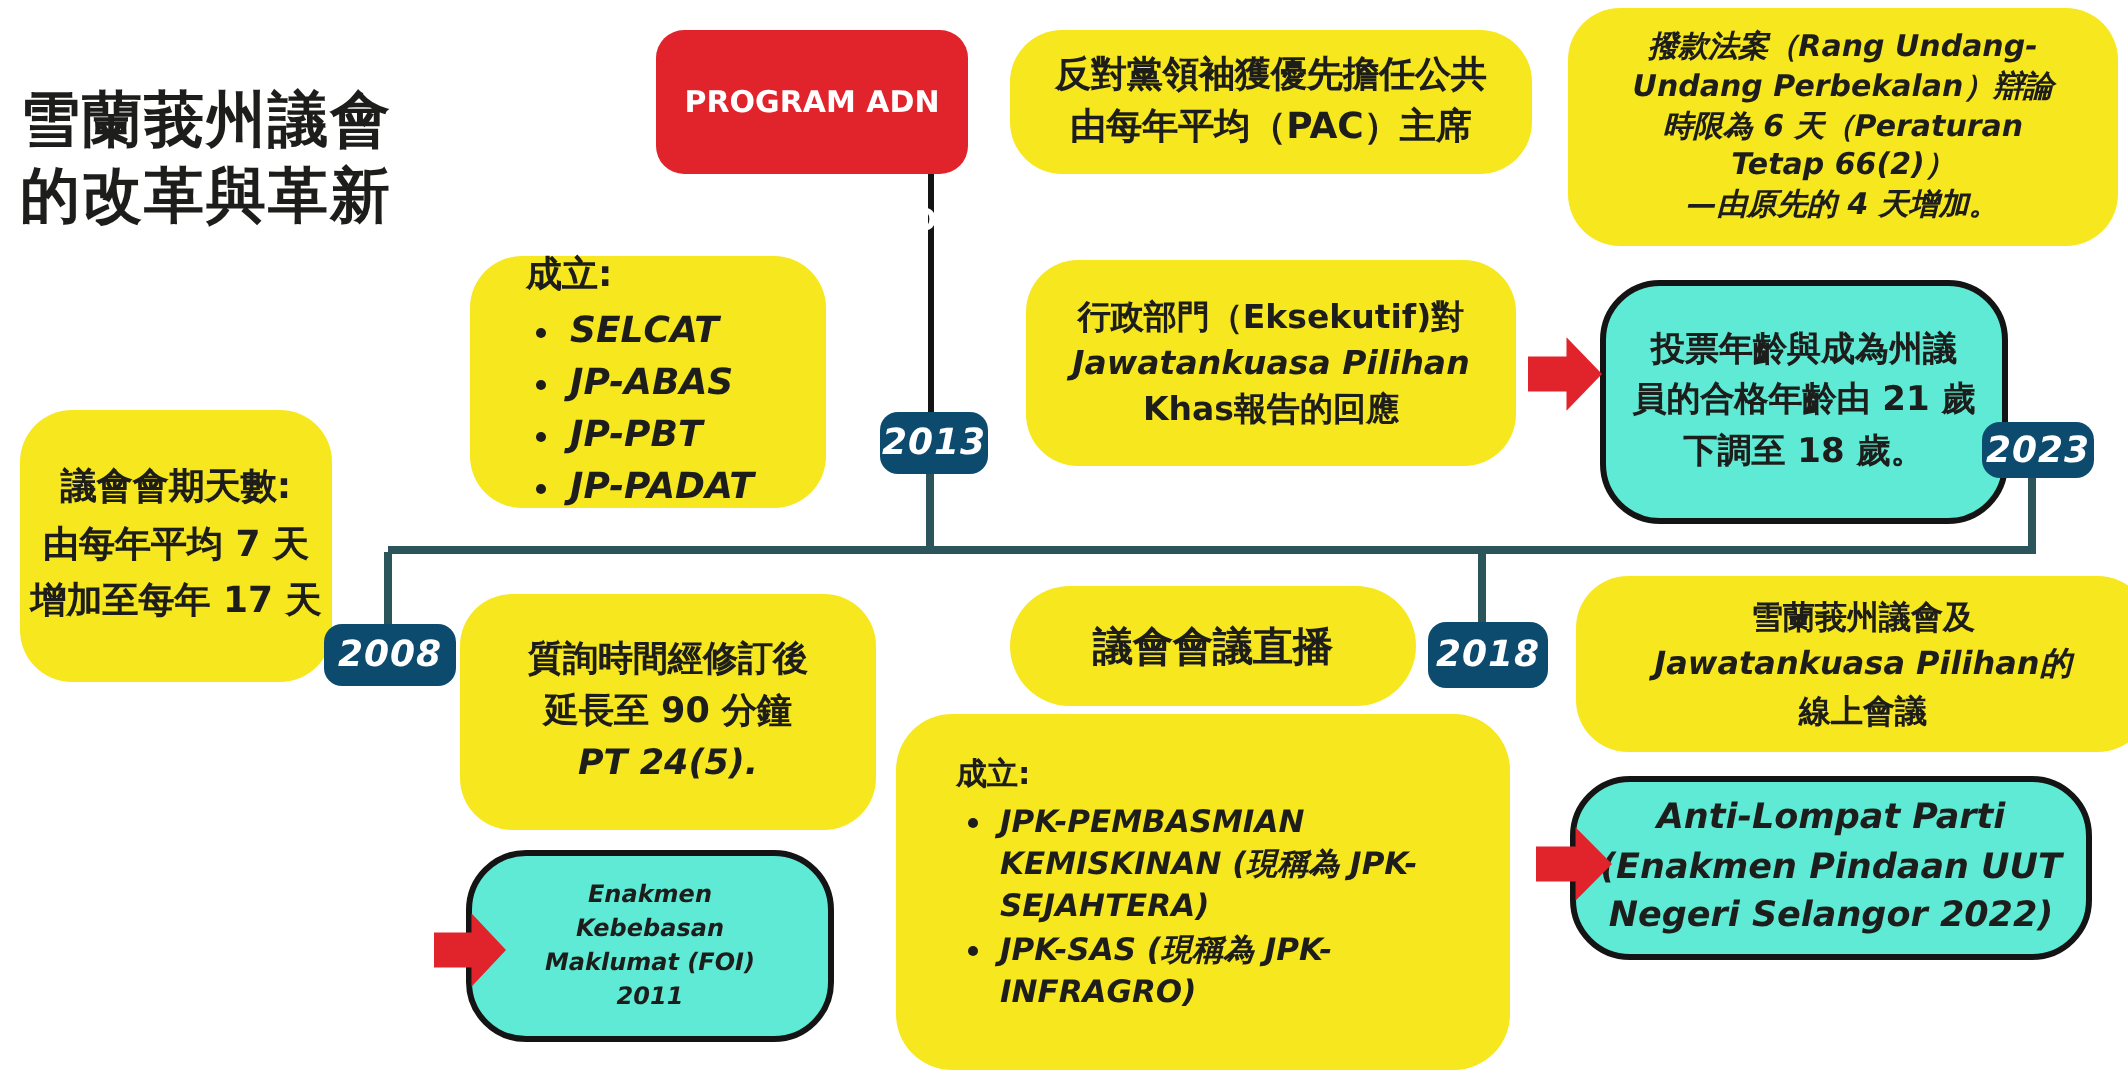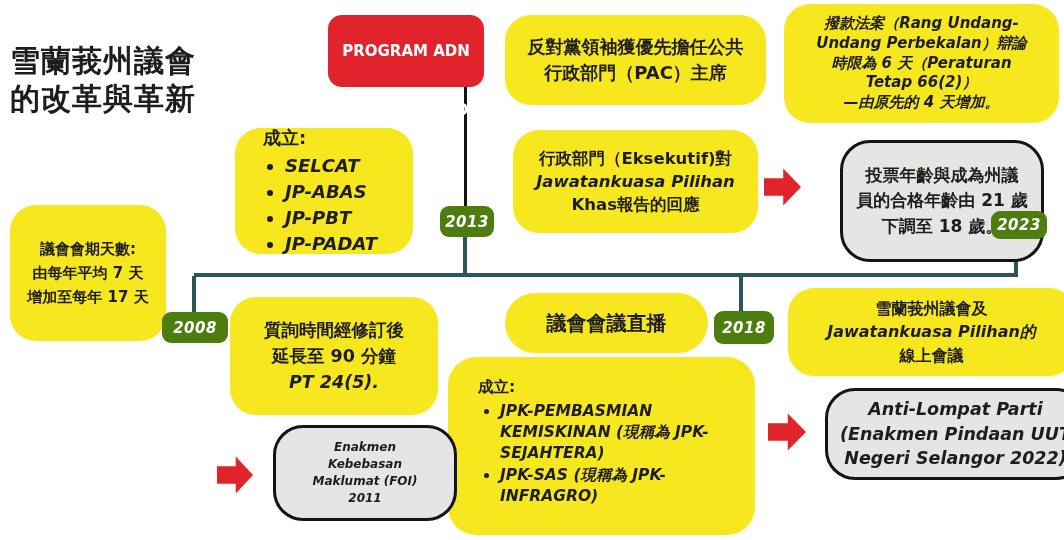--- a/index.html
+++ b/index.html
@@ -3,42 +3,42 @@
 <meta charset="utf-8">
 <style>
   html,body{margin:0;padding:0;background:#ffffff;}
   .canvas{position:relative;width:1064px;height:540px;background:#ffffff;overflow:hidden;
           font-family:"DejaVu Sans","Liberation Sans",sans-serif;color:#1d1d1b;}
   .page-title{position:absolute;left:10px;top:22px;font-size:30px;line-height:1.25;
           font-weight:800;letter-spacing:1px;margin-top:20px;}
   .box{position:absolute;box-sizing:border-box;display:flex;flex-direction:column;
           justify-content:center;align-items:center;text-align:center;font-weight:700;}
   .yellow{background:#F7E71E;border-radius:26px;}
-  .whitebox{background:#e5e5e5;border:3.5px solid #141414;border-radius:30px;z-index:3;margin-left:40px;}
+  .whitebox{background:#5eead4;border:3.5px solid #141414;border-radius:30px;z-index:3;}
   .redbox{background:#E1232B;color:#ffffff;border-radius:14px;z-index:3;gap:40px;}
-  .badge{position:absolute;background:#4d7c0f;color:#ffffff;font-style:italic;font-weight:800;
+  .badge{position:absolute;background:#0c4a6e;color:#ffffff;font-style:italic;font-weight:800;
           display:flex;align-items:center;justify-content:center;border-radius:9px;
-          font-size:15px;z-index:5;letter-spacing:.5px;}
+          font-size:18px;z-index:5;letter-spacing:.5px;}
   .tl{position:absolute;background:#2B555B;z-index:1;}
   .blackline{position:absolute;background:#141414;z-index:1;}
   .arrow{position:absolute;background:#E1232B;z-index:4;
           clip-path:polygon(0% 28%,52% 28%,52% 4%,100% 50%,52% 96%,52% 72%,0% 72%);}
   .it{font-style:italic;}
   .left-align{align-items:flex-start;text-align:left;}
   ul.blist{list-style:disc;margin:2px 0 0 0;padding-left:22px;text-align:left;}
   ul.blist li{margin:1px 0;}
   
   .b-program{left:328px;top:15px;width:156px;height:72px;font-size:15px;line-height:1.3;}
   .b-program .cjk{font-size:16px;}
-  .b-pac{left:505px;top:15px;width:261px;height:90px;font-size:18px;line-height:1.45;}
+  .b-pac{left:505px;top:15px;width:261px;height:72px;font-size:18px;line-height:1.45;}
   .b-supply{left:784px;top:4px;width:275px;height:119px;font-size:15px;line-height:1.32;}
   .b-selcat{left:235px;top:128px;width:178px;height:126px;font-size:18px;line-height:1.4;padding-left:28px;}
   .b-eksekutif{left:513px;top:130px;width:245px;height:103px;font-size:16.5px;line-height:1.4;}
   .b-voting{left:800px;top:140px;width:204px;height:122px;font-size:17px;line-height:1.5;}
-  .b-sitting{left:10px;top:205px;width:156px;height:136px;font-size:15px;line-height:1.6;}
+  .b-sitting{left:10px;top:205px;width:156px;height:136px;font-size:18px;line-height:1.6;}
   .b-question{left:230px;top:297px;width:208px;height:118px;font-size:17.5px;line-height:1.5;}
   .b-live{left:505px;top:293px;width:203px;height:60px;font-size:20px;border-radius:30px;}
   .b-online{left:788px;top:288px;width:287px;height:88px;font-size:16px;line-height:1.45;}
   .b-foi{left:233px;top:425px;width:184px;height:96px;font-size:12px;line-height:1.4;}
   .b-jpk{left:448px;top:357px;width:307px;height:178px;font-size:15.5px;line-height:1.35;
          justify-content:flex-start;padding:20px 14px 10px 30px;border-radius:28px;}
   .b-anti{left:785px;top:388px;width:261px;height:92px;font-size:17.5px;line-height:1.4;}
   
   .y2008{left:162px;top:312px;width:66px;height:31px;}
   .y2013{left:440px;top:206px;width:54px;height:31px;}
@@ -79,21 +79,21 @@
   <div class="badge y2023">2023</div>
 
   <div class="box redbox b-program">
     <div class="cjk">雪州青年議會</div>
     <div>PROGRAM ADN</div>
     <div>MUDA SELANGOR</div>
   </div>
 
   <div class="box yellow b-pac">
     <div>反對黨領袖獲優先擔任公共</div>
-    <div>行政部門（PAC）主席</div>
+    <div>由每年平均（PAC）主席</div>
   </div>
 
   <div class="box yellow b-supply it">
     <div>撥款法案（Rang Undang-</div>
     <div>Undang Perbekalan）辯論</div>
     <div>時限為 6 天（Peraturan</div>
     <div>Tetap 66(2)）</div>
     <div>—由原先的 4 天增加。</div>
   </div>
 

